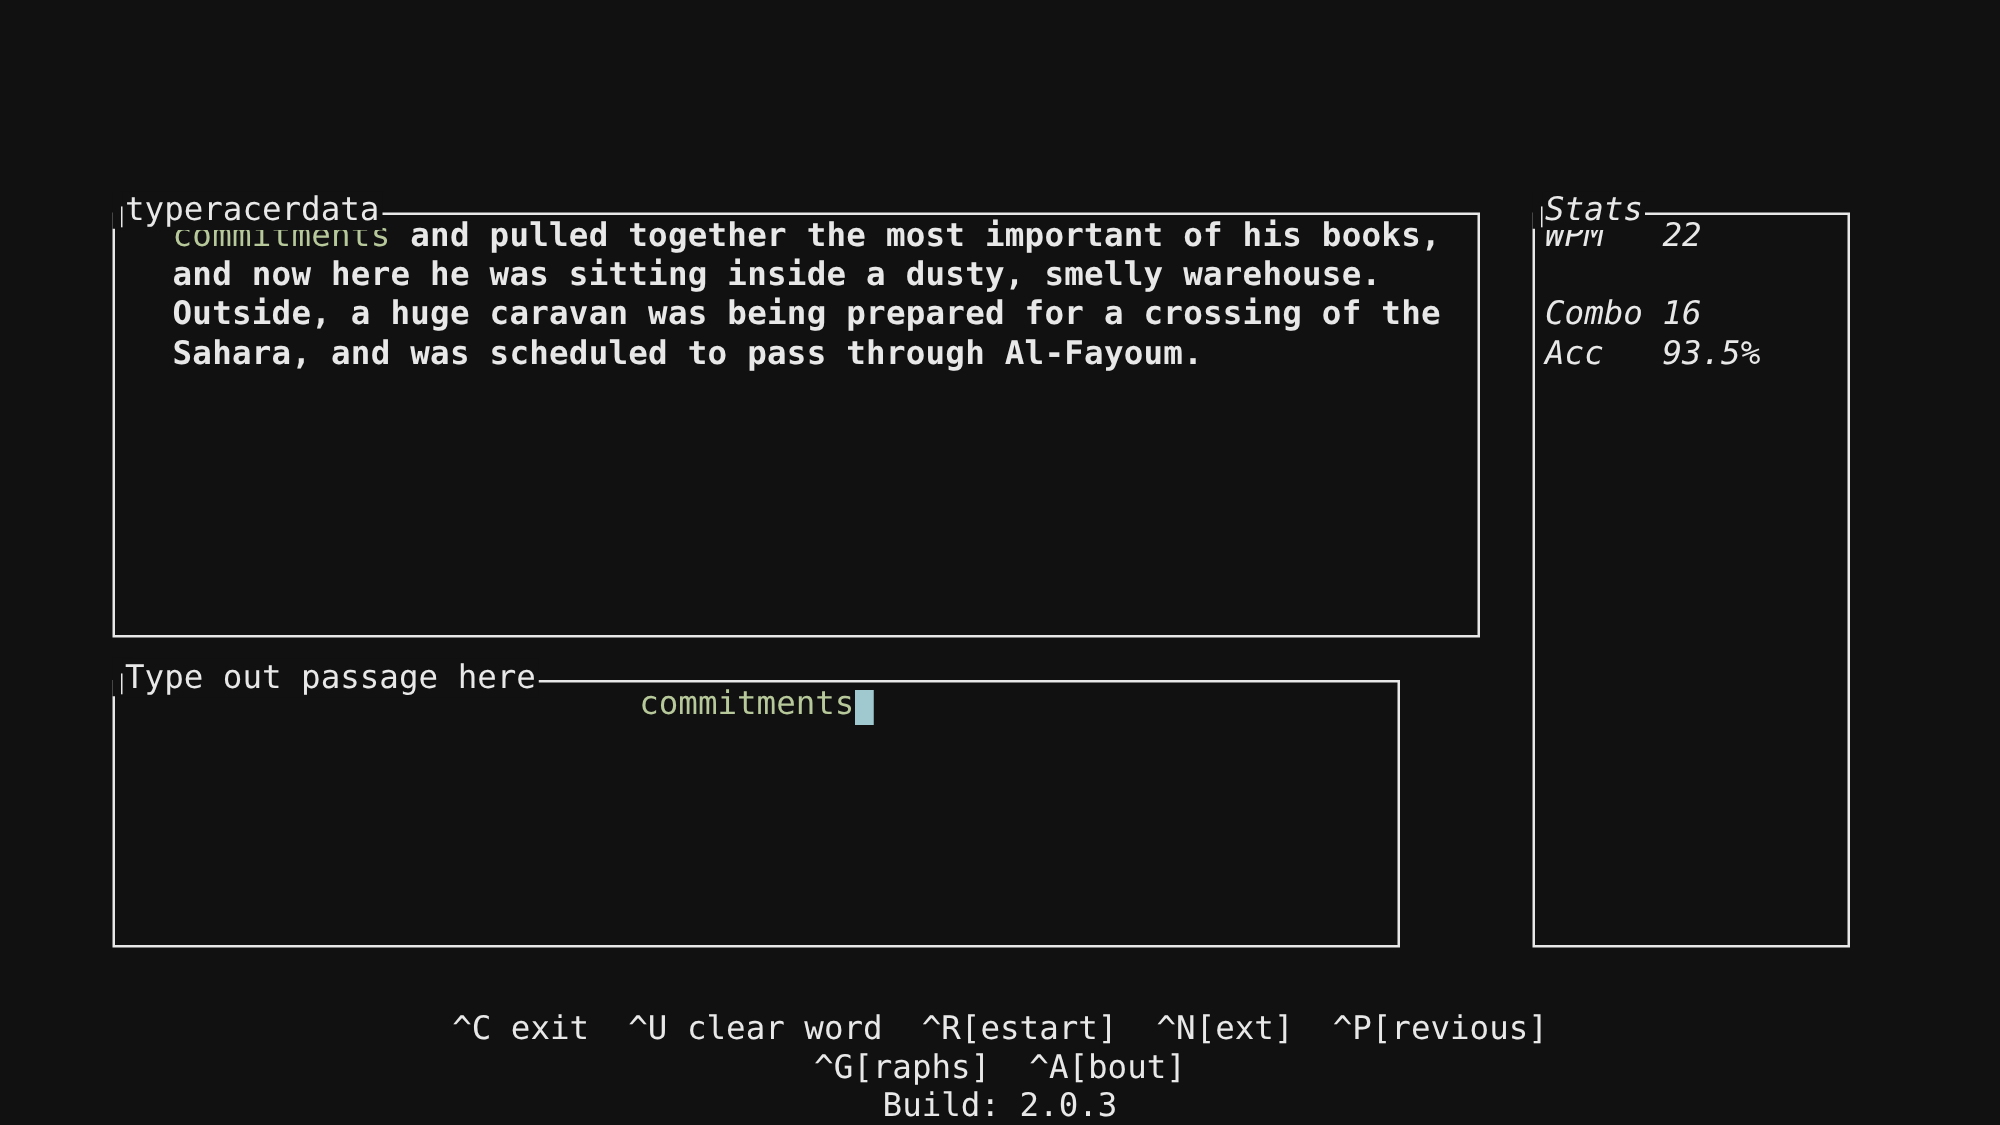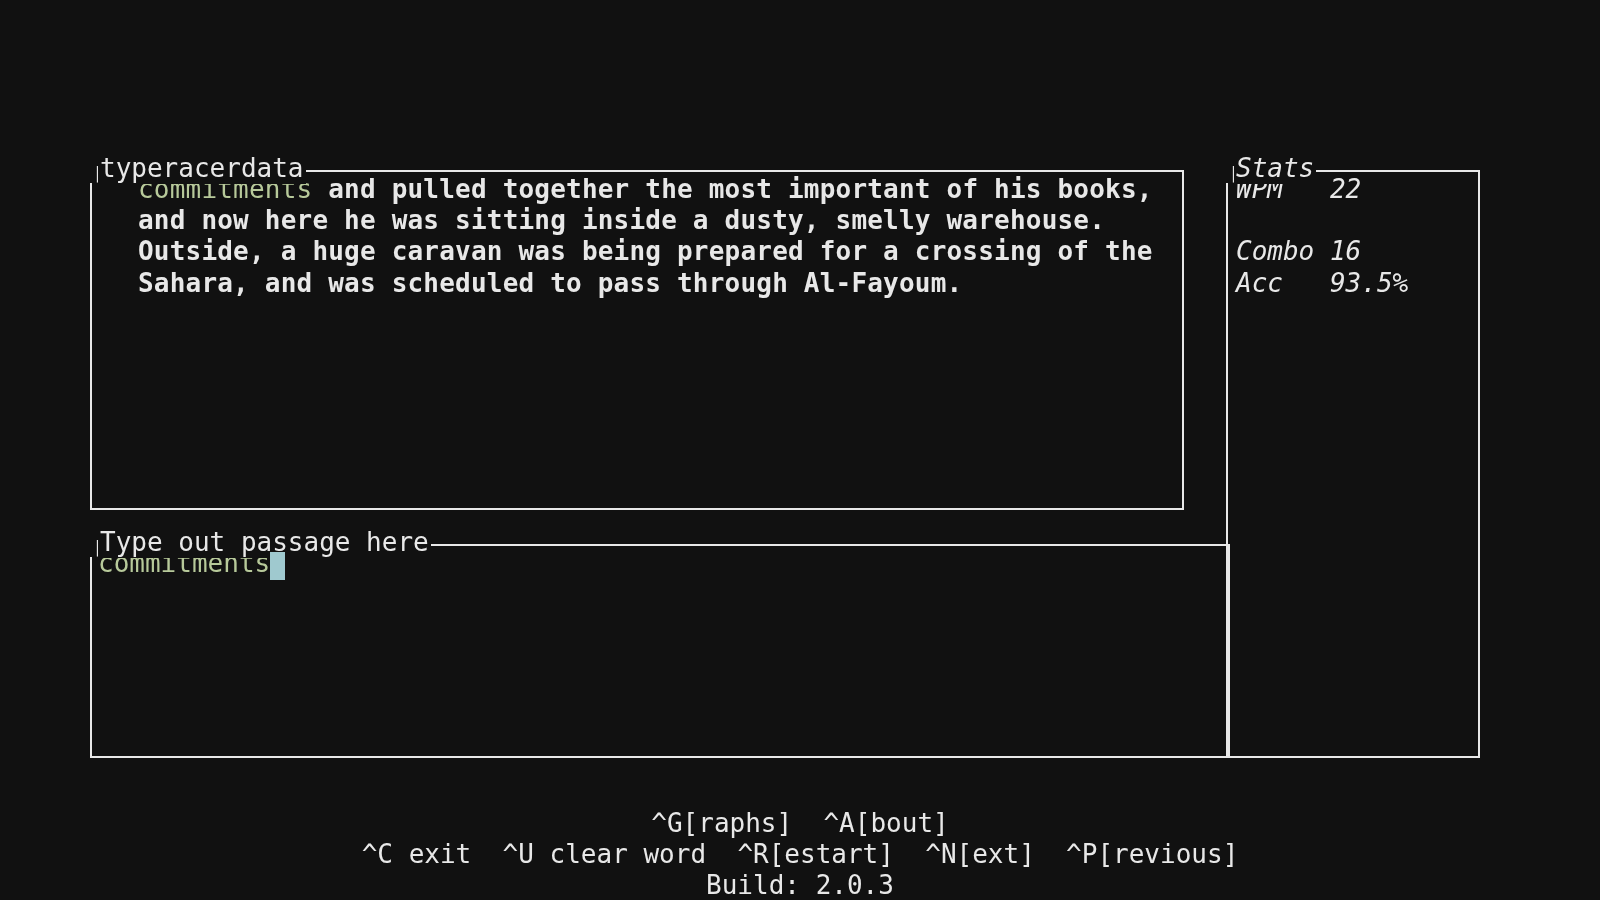--- a/index.html
+++ b/index.html
@@ -50,22 +50,23 @@
     white-space: normal;
     word-wrap: break-word;
     letter-spacing: 0.2px;
   }
   .typed { color: #b7c99a; }
   .untyped { color: #e8e8e8; font-weight: bold; }
   
   #input-panel {
     left: 90px;
     top: 544px;
-    width: 1140px;
+    width: 1030px;
     height: 214px;
+    text-align: center;
   }
   #input-body {
     padding: 2px 6px 6px 6px;
   }
   .input-typed { color: #b7c99a; }
   .cursor-block {
     display: inline-block;
     width: 0.58em;
     height: 1.08em;
     background: #9fc9cf;
@@ -121,18 +122,18 @@
     <span class="panel-title">Stats</span>
     <div id="stats-body">
       <div class="stat-row"><span>WPM</span>   <span>22</span></div>
       <div class="stat-row">&nbsp;</div>
       <div class="stat-row"><span>Combo</span> <span>16</span></div>
       <div class="stat-row"><span>Acc</span>   <span>93.5%</span></div>
     </div>
   </div>
 
   <div id="footer">
+    <div class="footer-line">^C exit  ^U clear word  ^R[estart]  ^N[ext]  ^P[revious]</div>
     <div class="footer-line">^G[raphs]  ^A[bout]</div>
-    <div class="footer-line">^C exit  ^U clear word  ^R[estart]  ^N[ext]  ^P[revious]</div>
     <div class="footer-line"><span>Build: </span><span>2.0.3</span></div>
   </div>
 
 </div>
 
 </body></html>

